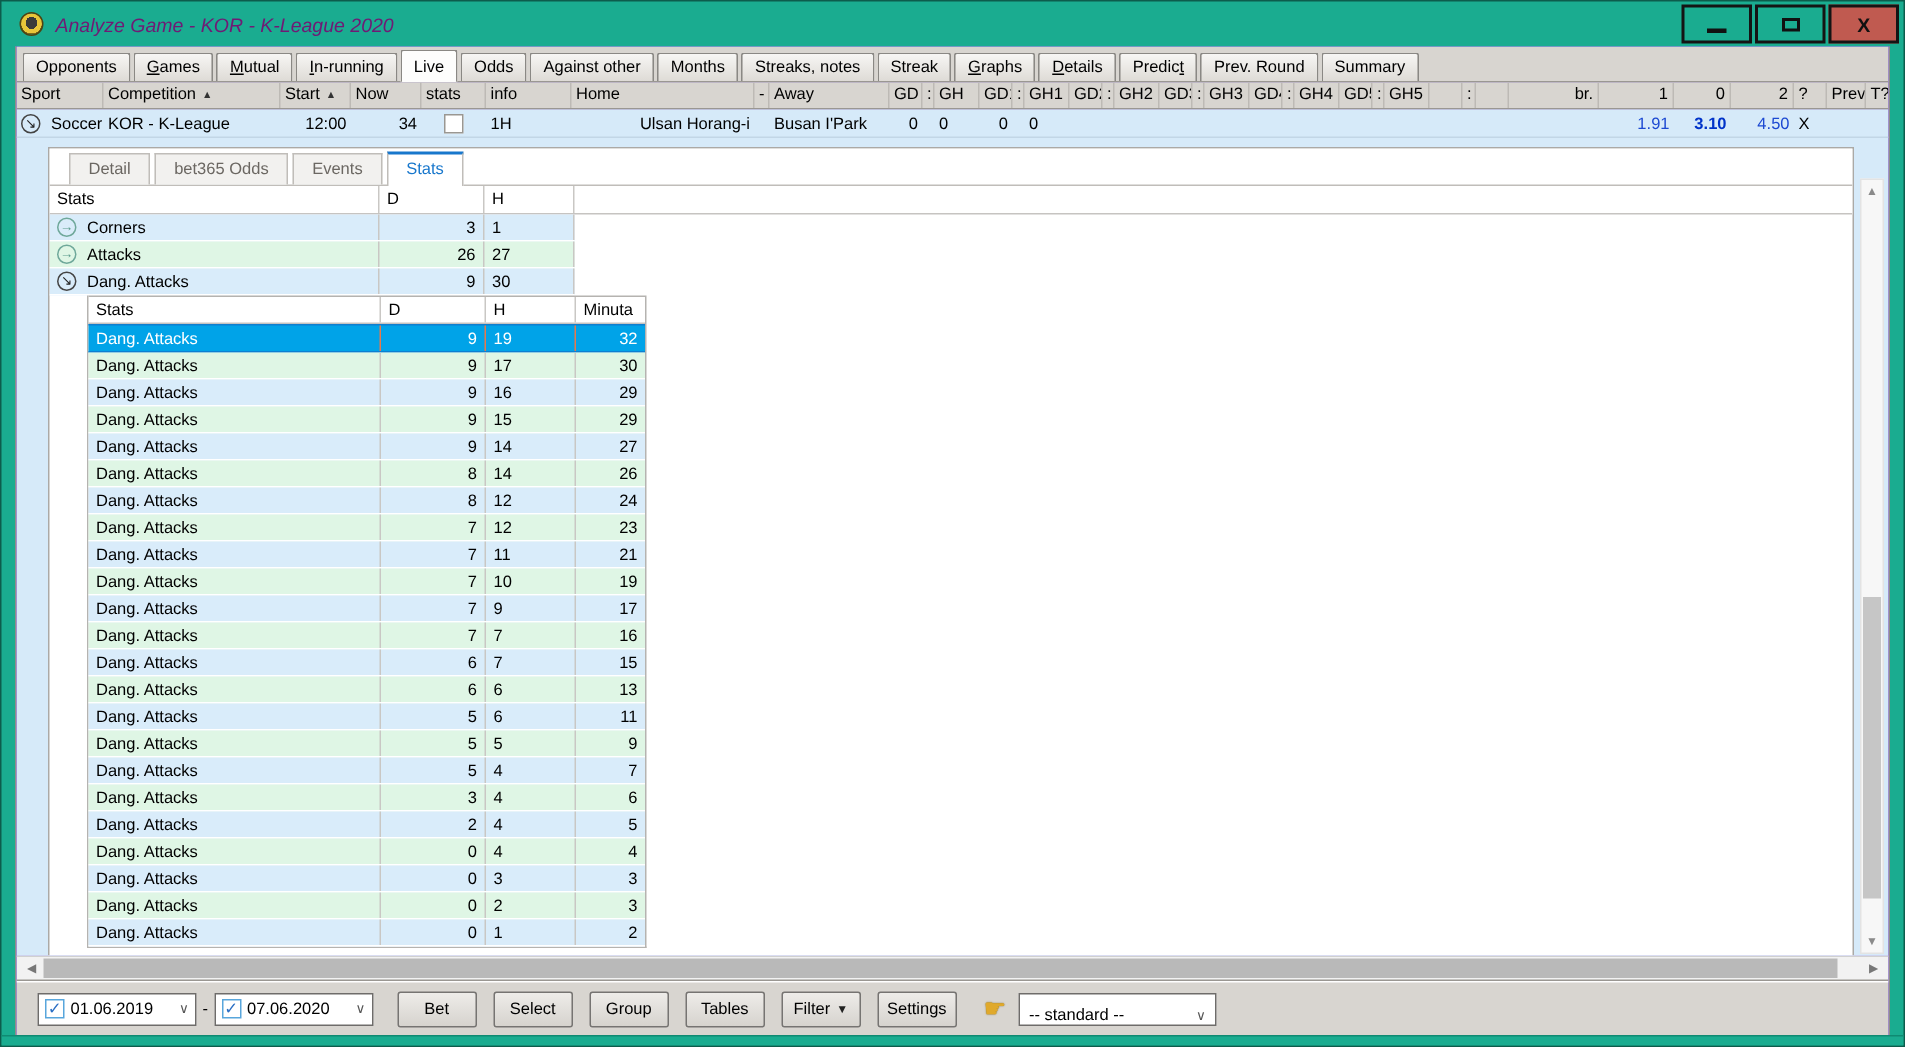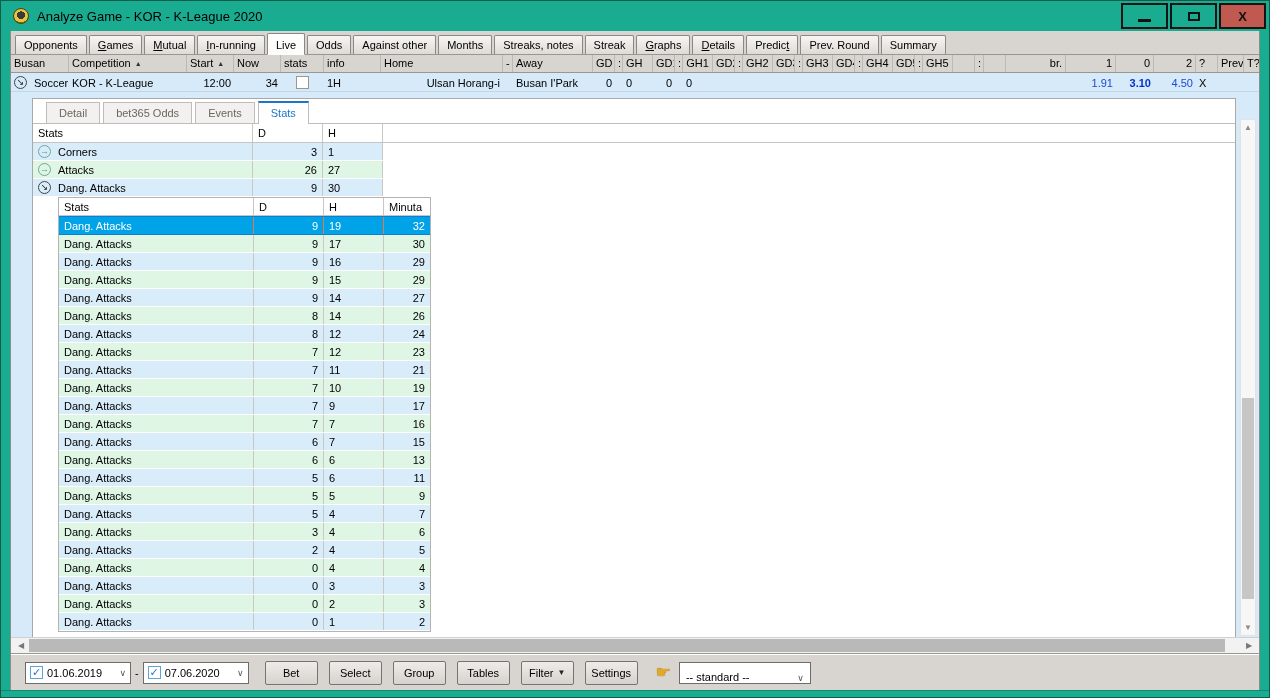--- a/index.html
+++ b/index.html
@@ -5,21 +5,21 @@
   * { box-sizing: border-box; margin:0; padding:0; }
   html,body { width:1270px; height:698px; overflow:hidden; }
   body { font-family:"Liberation Sans","DejaVu Sans",sans-serif; font-size:11px; color:#000; }
 
   .window { position:relative; width:1270px; height:698px; background:#1AAC90;
             border:1px solid #0d5c4c; display:flex; flex-direction:column; overflow:hidden; }
 
   
   .titlebar { height:30px; display:flex; align-items:center; padding-left:12px; position:relative; flex:0 0 30px; }
   .app-icon { width:16px; height:16px; border-radius:50%; background:radial-gradient(circle at 50% 45%, #3a3a3a 0 4px, #e8c53a 4px 7px, #7a6a1a 7px); border:1px solid #4d4312; margin-right:8px; }
-  .title-text { font-size:13px; color:#000000; }
+  .title-text { font-size:13px; color:#701a75;font-style:italic; }
   .win-btns { position:absolute; right:3px; top:2px; display:flex; gap:2px; }
   .win-btn { width:47px; height:26px; border:2px solid #141414; background:#1AAC90; display:flex; align-items:center; justify-content:center; cursor:pointer; }
   .win-btn.close { background:#C05A50; }
   .glyph-min { width:13px; height:3px; background:#111; margin-top:8px; }
   .glyph-max { width:12px; height:9px; border:2px solid #111; }
   .glyph-x { font-weight:bold; font-size:13px; color:#111; line-height:1; }
 
   
   .app-body { flex:1 1 auto; margin:0 9px; background:#8b5cf6; display:flex; flex-direction:column; overflow:hidden; border-left:1px solid #8f8d89; border-right:1px solid #8f8d89; }
   .bottom-strip { flex:0 0 7px; background:#1AAC90; border-top:1px solid #0f8a72; }
@@ -132,35 +132,35 @@
         <div class="tab">Streaks, notes</div>
         <div class="tab">Streak</div>
         <div class="tab"><u>G</u>raphs</div>
         <div class="tab"><u>D</u>etails</div>
         <div class="tab">Predic<u>t</u></div>
         <div class="tab">Prev. Round</div>
         <div class="tab">Summary</div>
       </div>
 
     <div class="grid-header" id="grid-header">
-        <div class="gh-cell" style="width: 58px;">Busan</div>
+        <div class="gh-cell" style="width: 58px;">Sport</div>
         <div class="gh-cell" style="width: 118px;">Competition<span class="sort">▲</span></div>
         <div class="gh-cell" style="width: 47px;">Start<span class="sort">▲</span></div>
         <div class="gh-cell" style="width: 47px;">Now</div>
         <div class="gh-cell" style="width: 43px;">stats</div>
         <div class="gh-cell" style="width: 57px;">info</div>
         <div class="gh-cell" style="width: 122px;">Home</div>
         <div class="gh-cell" style="width: 10px;">-</div>
         <div class="gh-cell" style="width: 80px;">Away</div>
         <div class="gh-cell" style="width: 22px; text-align: right;">GD</div>
         <div class="gh-cell" style="width: 8px; text-align: center;">:</div>
         <div class="gh-cell" style="width: 30px;">GH</div>
         <div class="gh-cell" style="width: 22px; text-align: right;">GD1</div>
         <div class="gh-cell" style="width: 8px; text-align: center;">:</div>
-        <div class="gh-cell" style="width: 30px; text-align: center;">GH1</div>
+        <div class="gh-cell" style="width: 30px;">GH1</div>
         <div class="gh-cell" style="width: 22px; text-align: right;">GD2</div>
         <div class="gh-cell" style="width: 8px; text-align: center;">:</div>
         <div class="gh-cell" style="width: 30px;">GH2</div>
         <div class="gh-cell" style="width: 22px; text-align: right;">GD3</div>
         <div class="gh-cell" style="width: 8px; text-align: center;">:</div>
         <div class="gh-cell" style="width: 30px;">GH3</div>
         <div class="gh-cell" style="width: 22px; text-align: right;">GD4</div>
         <div class="gh-cell" style="width: 8px; text-align: center;">:</div>
         <div class="gh-cell" style="width: 30px;">GH4</div>
         <div class="gh-cell" style="width: 22px; text-align: right;">GD5</div>

